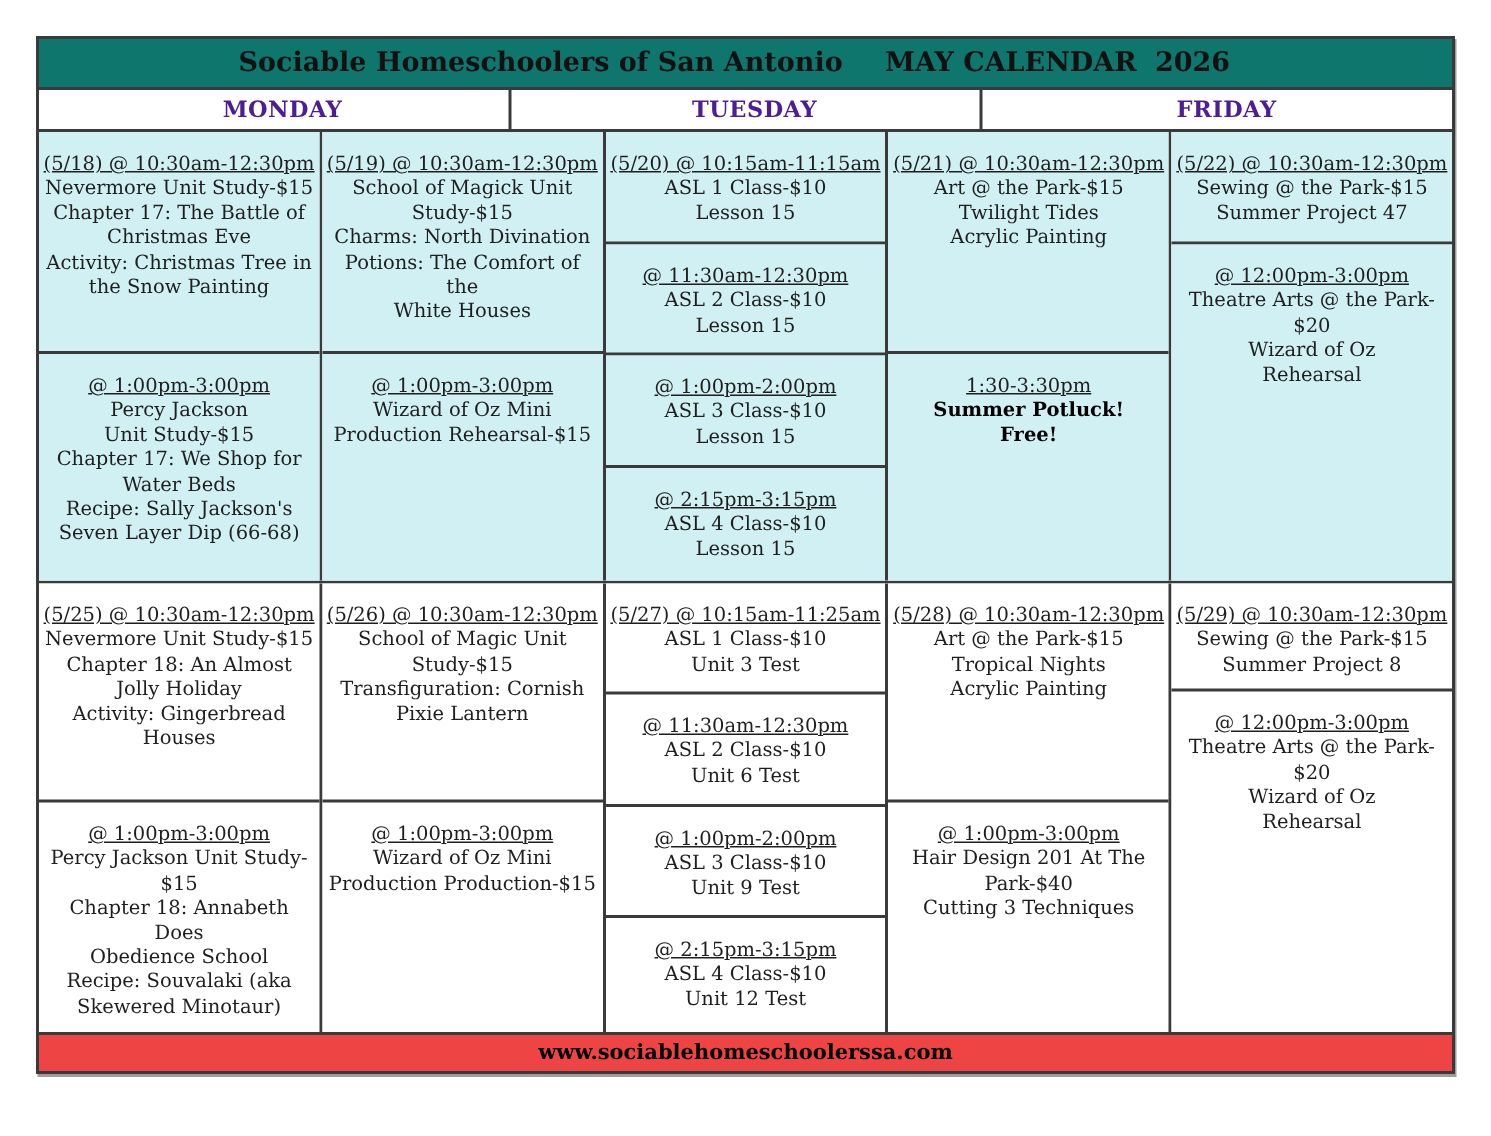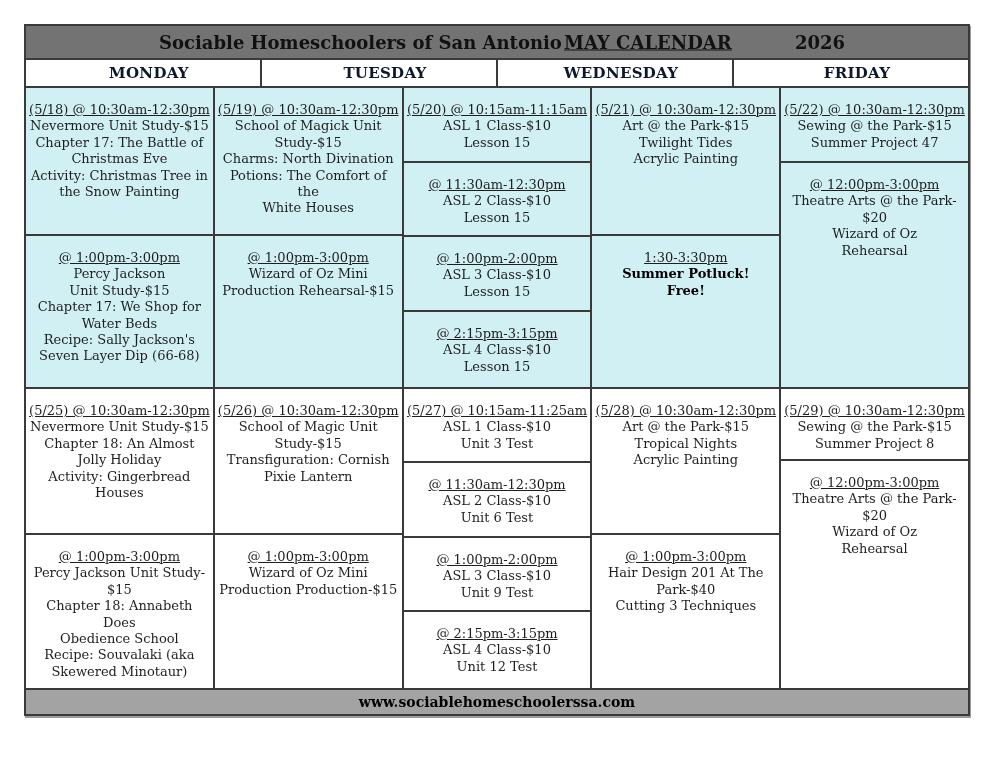--- a/index.html
+++ b/index.html
@@ -14,37 +14,37 @@
     overflow:hidden;
   }
   .calendar{
     position:absolute;left:24px;top:24px;width:946px;height:692px;
     border:2px solid var(--line);box-sizing:border-box;background:#ffffff;
     box-shadow:1px 2px 0 #9c9c9c;
     display:flex;flex-direction:column;
   }
   .title-row{
     height:34px;flex:0 0 34px;border-bottom:2px solid var(--line);
-    position:relative;box-sizing:border-box;background:#737373;
+    position:relative;box-sizing:border-box;background:#0f766e;
   }
   .title-row span{
     position:absolute;top:50%;transform:translateY(-50%);
     font-weight:bold;font-size:18px;white-space:nowrap;color:#111;
   }
   .org-title{left:133px;}
-  .may-title{left:538px;text-decoration:underline;}
-  .year-title{left:769px;}
+  .may-title{left:564px;}
+  .year-title{left:744px;}
   .header-row{
     display:flex;height:28px;flex:0 0 28px;border-bottom:2px solid var(--line);
     box-sizing:border-box;background:#ffffff;
   }
   .day-header{
     flex:1;border-right:2px solid var(--line);box-sizing:border-box;
     display:flex;align-items:center;justify-content:center;
-    font-weight:bold;font-size:15px;letter-spacing:.3px;color:#0f172a;padding-left:12px;
+    font-weight:bold;font-size:15px;letter-spacing:.3px;color:#4c1d95;padding-left:12px;
   }
   .day-header:last-child{border-right:none;}
   .week{
     display:flex;height:301px;flex:0 0 301px;
     border-bottom:2px solid var(--line);box-sizing:border-box;
   }
   .day-col{
     flex:1;border-right:2px solid var(--line);box-sizing:border-box;
     display:flex;flex-direction:column;background:#ffffff;
   }
@@ -53,38 +53,37 @@
     box-sizing:border-box;border-bottom:2px solid var(--line);
     overflow:hidden;text-align:center;font-size:13px;line-height:1.26;
     padding:14px 3px 0;
   }
   .event-cell:last-child{border-bottom:none;}
   .week-1 .event-cell{background:var(--cyan);}
   .event-time{text-decoration:underline;text-underline-offset:1px;}
   .bold-cell .event-line{font-weight:bold;color:#000;}
   .footer-row{
     flex:1;display:flex;align-items:center;justify-content:center;
-    font-weight:bold;font-size:14px;color:#000;background:#a3a3a3;
+    font-weight:bold;font-size:14px;color:#000;background:#ef4444;
   }
 </style>
 </head>
 <body>
 
 <div class="calendar">
 
   <div class="title-row">
     <span class="org-title">Sociable Homeschoolers of San Antonio</span>
     <span class="may-title">MAY CALENDAR</span>
     <span class="year-title">2026</span>
   </div>
 
   <div class="header-row">
     <div class="day-header">MONDAY</div>
     <div class="day-header">TUESDAY</div>
-    <div class="day-header">WEDNESDAY</div>
     <div class="day-header">FRIDAY</div>
   </div>
 
   <div id="weeks">
       <div class="week week-1">
         <div class="day-col">
           <div class="event-cell" style="height: 148px; flex: 0 0 148px;">
             <div class="event-time">(5/18) @ 10:30am-12:30pm</div>
             <div class="event-line">Nevermore Unit Study-$15</div>
             <div class="event-line">Chapter 17: The Battle of</div>

